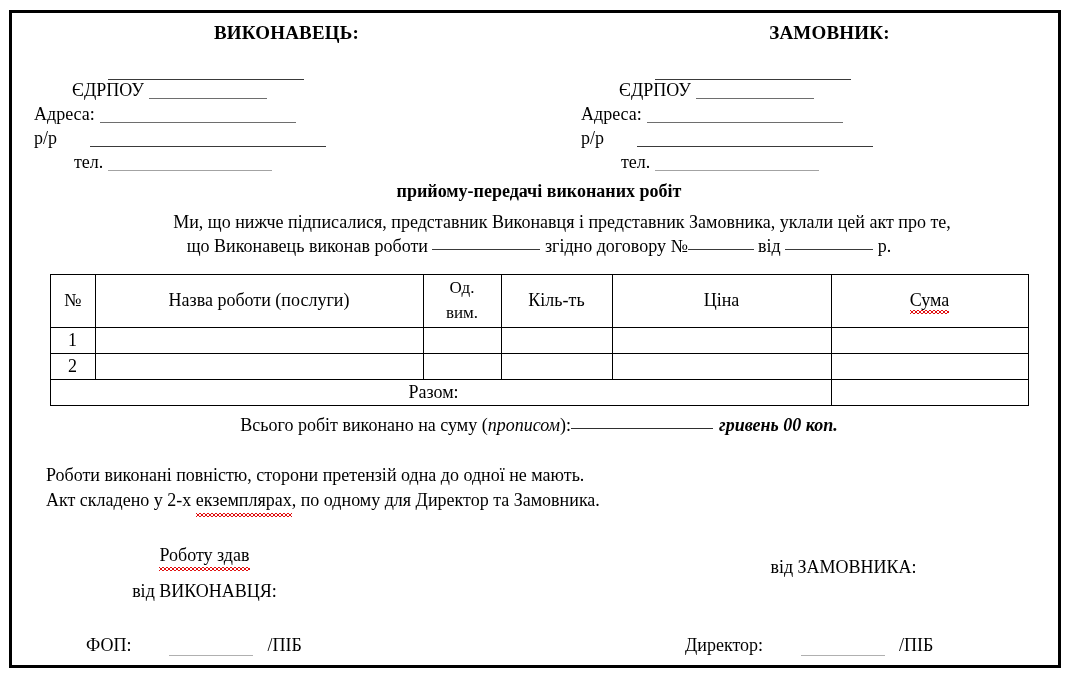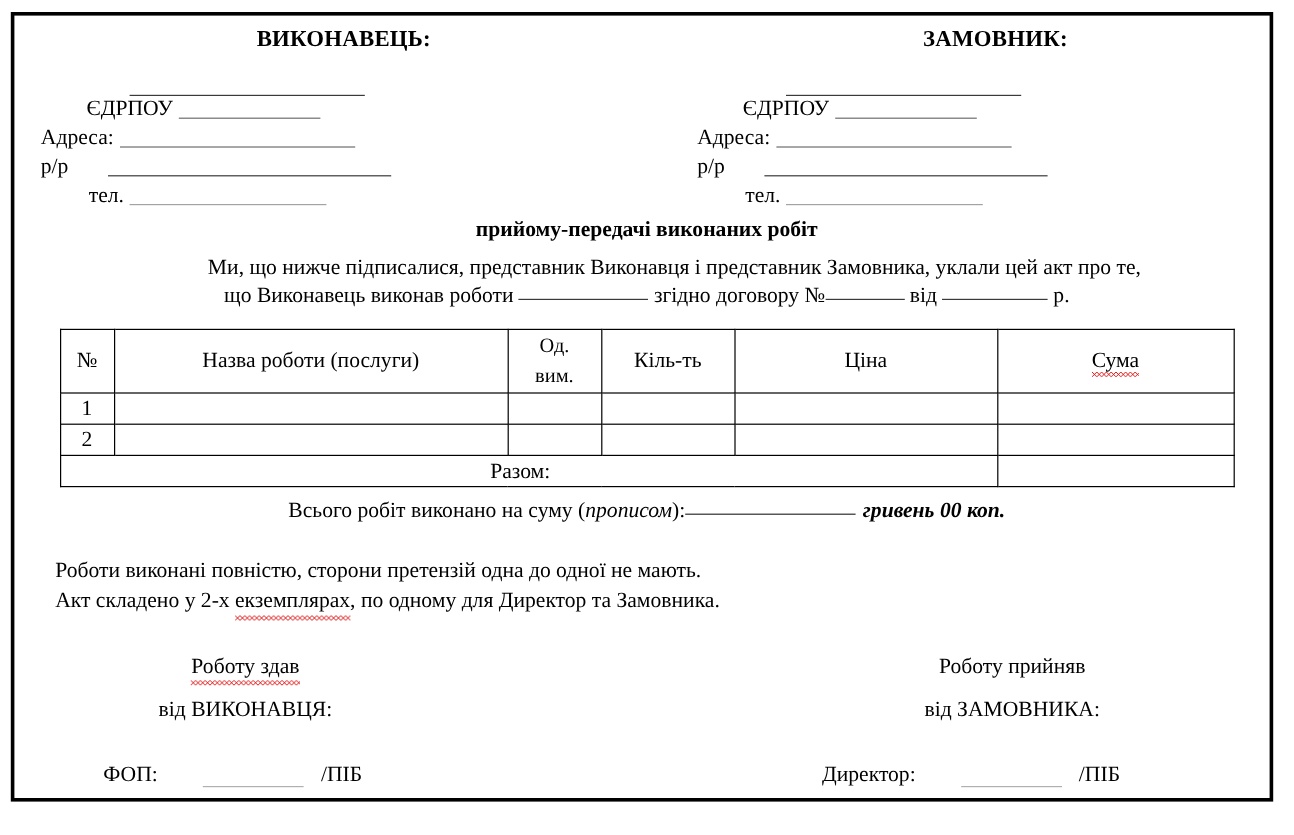--- a/index.html
+++ b/index.html
@@ -392,21 +392,20 @@
     </div>
 
     <div class="signatures">
       <div class="sign-col left">
         <div>
           <span class="spell">Роботу здав</span>
         </div>
         <div class="sign-line2">від ВИКОНАВЦЯ:</div>
       </div>
       <div class="sign-col right">
-        <div>Роботу прийняв</div>
         <div class="sign-line2">від ЗАМОВНИКА:</div>
       </div>
     </div>
 
     <div class="sign-bottom">
       <div class="sign-slot left">
         <span>ФОП:</span>
         <span class="blank"></span>
         <span class="pib">/ПІБ</span>
       </div>

